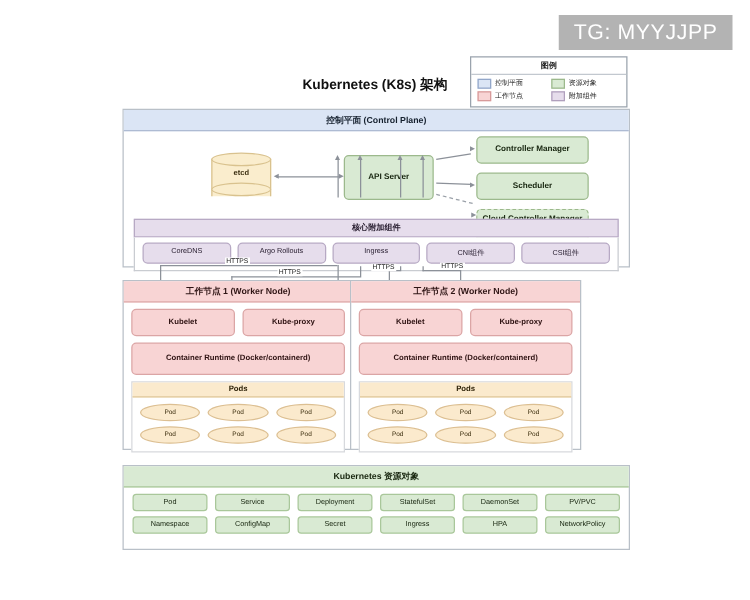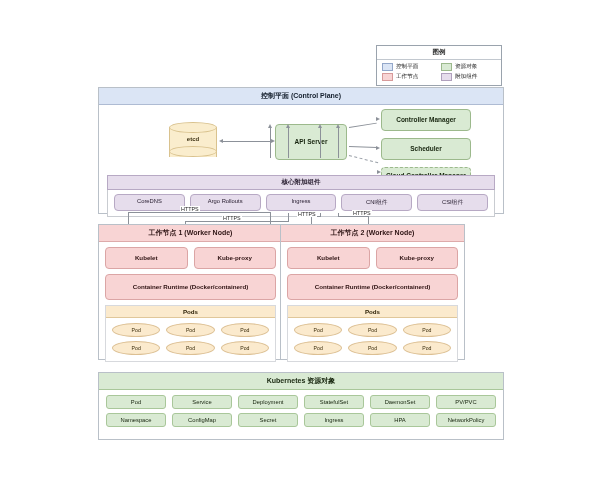--- a/index.html
+++ b/index.html
@@ -113,21 +113,23 @@
   .ar-u{border-bottom:4px solid #8c9199;border-left:2.5px solid transparent;border-right:2.5px solid transparent;}
 
   .https-tag{position:absolute;font-size:5.4px;color:#1d1d1d;background:#ffffff;
              padding:0 1px;}
 </style>
 </head>
 <body>
 
 <div class="canvas">
 
-
+  <div class="wm wm-tg">TG: MYYJJPP</div>
+
+  <div class="main-title">Kubernetes (K8s) 架构</div>
 
   <div class="legend">
     <div class="legend-title">图例</div>
     <div class="legend-body">
       <div class="legend-item">
         <span class="swatch sw-cp"></span>
         <span>控制平面</span>
       </div>
       <div class="legend-item">
         <span class="swatch sw-ro"></span>

